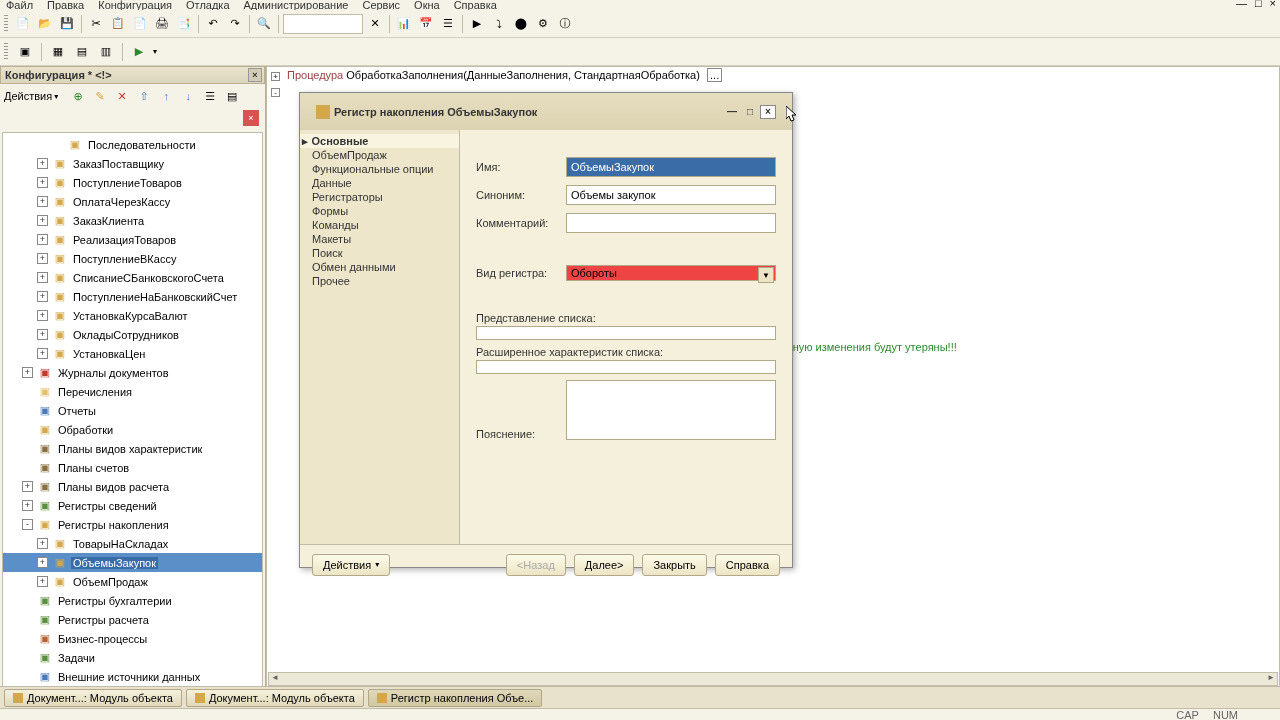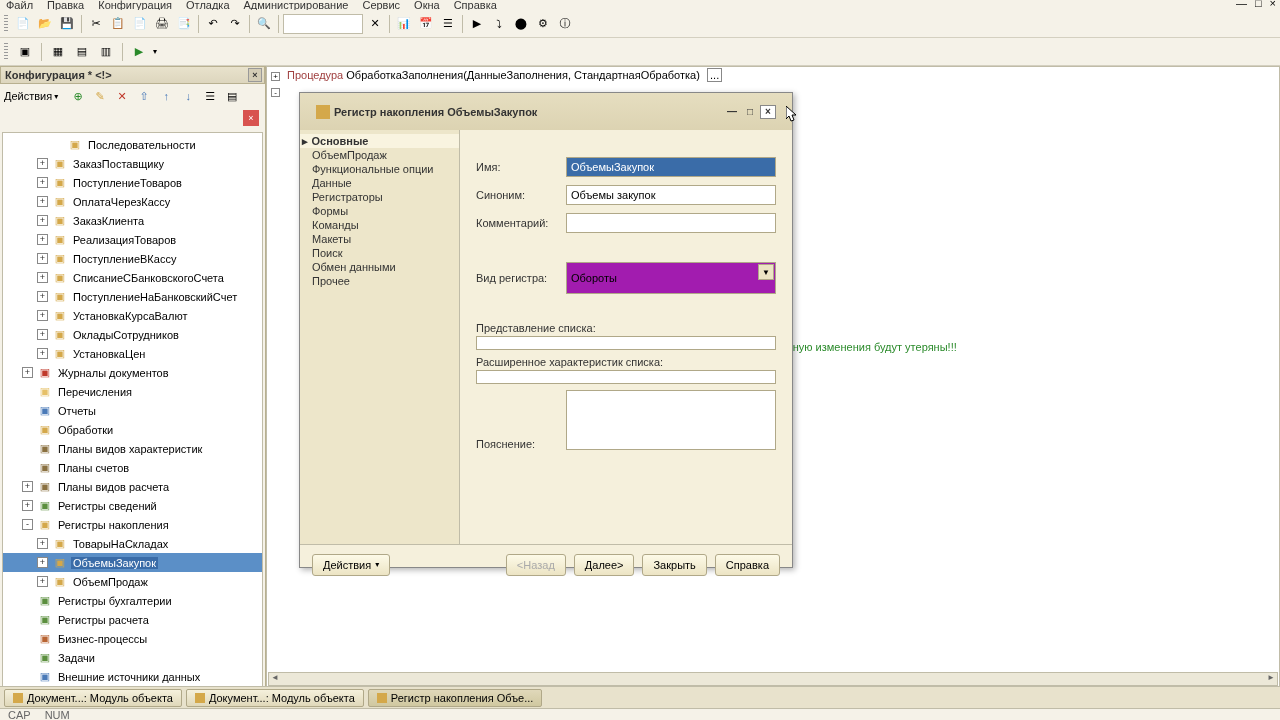--- a/index.html
+++ b/index.html
@@ -77,21 +77,21 @@
 .dialog-footer { height: 40px; border-top: 1px solid #c0bca8; display: flex; align-items: center; justify-content: flex-end; padding: 0 12px; gap: 8px; }
 .dbtn { height: 22px; padding: 0 10px; background: linear-gradient(#fdfae8,#ece4c4); border: 1px solid #b0a888; border-radius: 3px; cursor: pointer; display:flex; align-items:center; }
 .dbtn.disabled { color: #aaa; }
 .dbtn .dd { margin-left: 4px; font-size: 8px; }
 
 .taskbar { position: absolute; bottom: 12px; left: 0; right: 0; height: 22px; background: #e8e2cc; border-top: 1px solid #c0bca8; display: flex; align-items: center; padding: 0 4px; gap: 4px; }
 .task { height: 18px; padding: 0 8px; background: linear-gradient(#f5f0dc,#e0d8ba); border: 1px solid #b0a888; border-radius: 2px; display: flex; align-items: center; gap: 4px; cursor: pointer; font-size: 10px; }
 .task.active { background: linear-gradient(#e0d8ba,#d0c8a0); }
 .task .ti { width: 10px; height: 10px; background: #d4a84a; }
 
-.statusbar { position: absolute; bottom: 0; left: 0; right: 0; height: 12px; background: #f5f2e8; border-top: 1px solid #c0bca8; display: flex; justify-content: flex-start; align-items: center; padding: 0 8px; gap: 14px; font-size: 9px; color: #666; }
+.statusbar { position: absolute; bottom: 0; left: 0; right: 0; height: 12px; background: #f5f2e8; border-top: 1px solid #c0bca8; display: flex; justify-content: flex-end; align-items: center; padding: 0 8px; gap: 14px; font-size: 9px; color: #666; }
 
 .scroll-h { position: absolute; bottom: 34px; left: 268px; right: 2px; height: 14px; background: #ece8d8; border: 1px solid #c0bca8; }
 .scroll-h::before { content:'◄'; position:absolute; left:2px; font-size:8px; color:#666; }
 .scroll-h::after { content:'►'; position:absolute; right:2px; font-size:8px; color:#666; }
 
 .cursor { position: absolute; left: 786px; top: 106px; width: 14px; height: 18px; pointer-events: none; z-index: 100; }
 
 .win-ctrl { position: absolute; top: -3px; right: 4px; display: flex; gap: 8px; font-size: 11px; }
 </style>
 </head>
@@ -418,21 +418,21 @@
         <input value="Объемы закупок" style="">
       </div>
       <div class="frow">
         <label>Комментарий:</label>
         <input value="" style="">
       </div>
       <div style="height:22px"></div>
       <div class="frow">
         <label>Вид регистра:</label>
         <div style="flex:1; position:relative;">
-          <input style="width: 100%; height: 32px; border: 1px solid rgb(176, 168, 136); background: #a21caf; padding: 0px 4px;" value="Обороты">
+          <input style="width: 100%; height: 16px; border: 1px solid rgb(176, 168, 136); background: #ef4444; padding: 0px 4px;" value="Обороты">
           <span style="position:absolute; right:2px; top:2px; width:16px; height:16px; background:#ece4c4; border:1px solid #b0a888; display:flex; align-items:center; justify-content:center; font-size:8px;">▼</span>
         </div>
       </div>
       <div style="height:22px"></div>
       <div class="frow stack">
         <label>Представление списка:</label>
         <input value="" style="">
       </div>
       <div class="frow stack">
         <label>Расширенное характеристик списка:</label>

